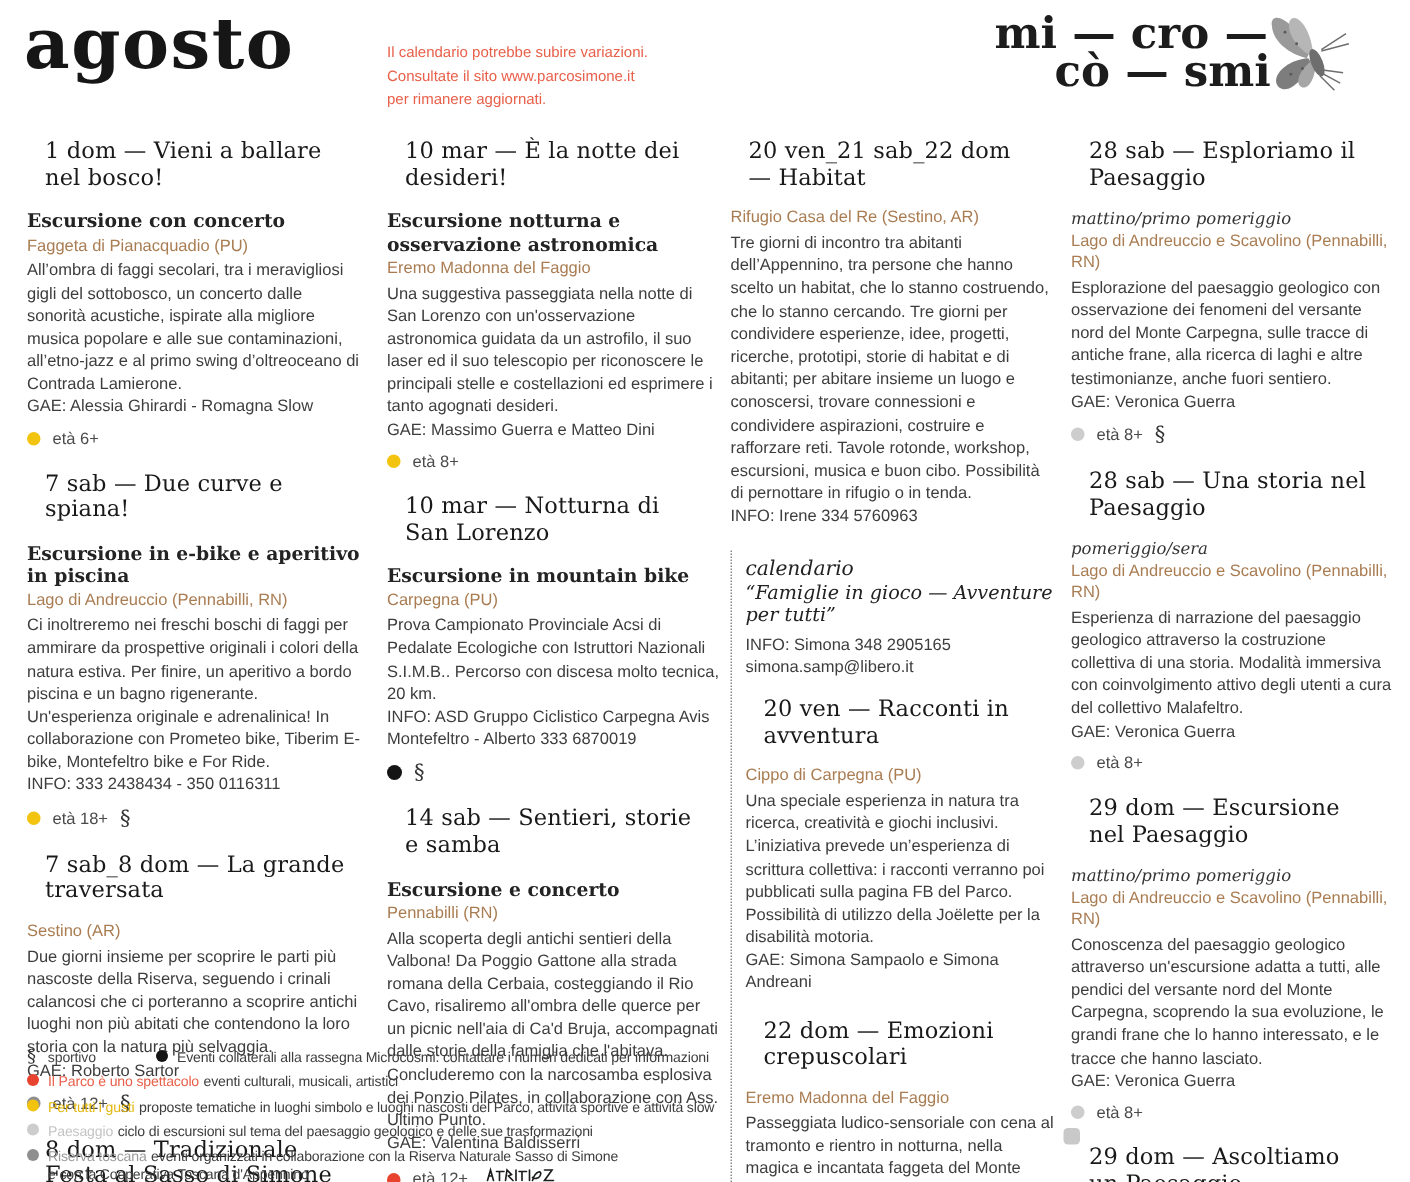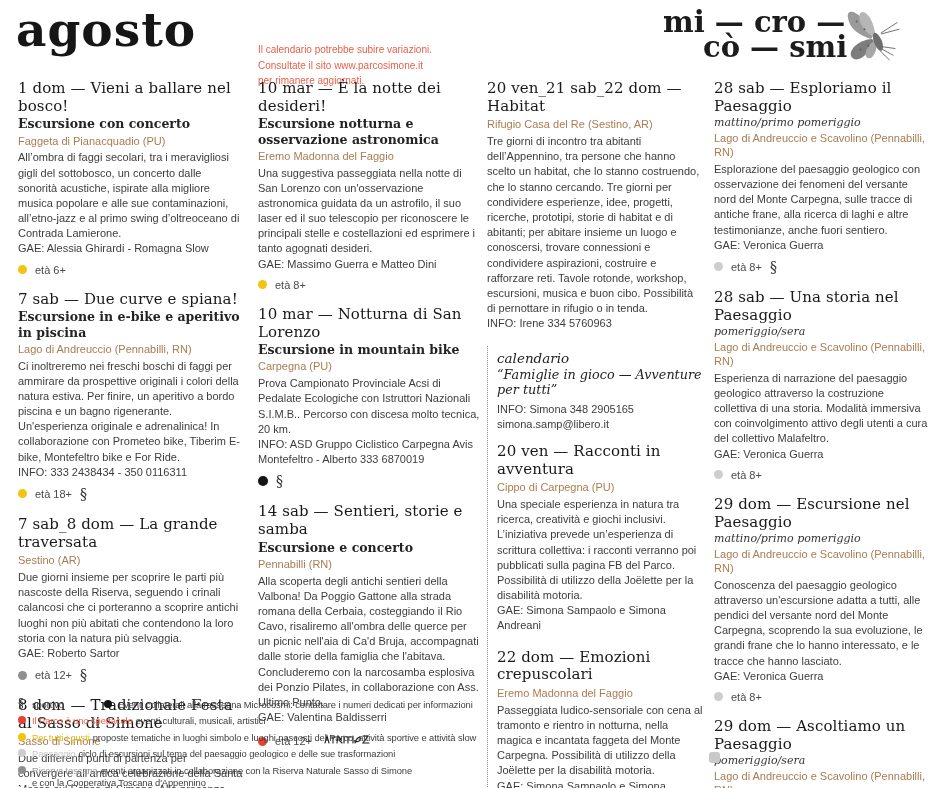--- a/index.html
+++ b/index.html
@@ -2,35 +2,35 @@
 <html><head>
 <meta charset="utf-8">
 <style>
   html,body{margin:0;padding:0;background:#fff;}
   .page{position:relative;width:936px;height:788px;background:#ffffff;overflow:hidden;
         font-family:"Liberation Sans",sans-serif;color:#3d3d3d;border-radius:29px;}
 
   
   .month-title{position:absolute;left:16px;top:2px;margin:0;
     font-family:"DejaVu Serif",serif;font-weight:700;font-size:47px;letter-spacing:1px;color:#161616;}
-  .notice{position:absolute;left:258px;top:42px;font-size:10px;line-height:1.55;color:#e8604a;}
+  .notice{position:absolute;left:258px;top:28px;font-size:10px;line-height:1.55;color:#e8604a;}
   .logo{position:absolute;left:663px;top:8px;font-family:"DejaVu Serif",serif;
     font-weight:700;font-size:29px;color:#1c1c1c;line-height:1.0;}
   .logo .l2{display:block;padding-left:40px;margin-top:-4px;}
   .butterfly{position:absolute;left:843px;top:4px;}
 
   
   .col{position:absolute;top:80px;}
   .col1{left:18px;width:225px;}
   .col2{left:258px;width:222px;}
   .col3{left:487px;width:216px;}
   .col4{left:714px;width:215px;}
 
   .event{margin-bottom:15px;}
-  .ev-title{margin:0;font-family:"DejaVu Serif",serif;font-weight:500;font-size:15px;
+  .ev-title{margin:12px;font-family:"DejaVu Serif",serif;font-weight:500;font-size:15px;
     line-height:1.18;color:#191919;letter-spacing:.1px;}
   .ev-sub{font-family:"DejaVu Serif",serif;font-weight:700;font-size:12.5px;line-height:1.22;color:#232323;margin-top:1px;}
   .ev-time{font-family:"DejaVu Serif",serif;font-style:italic;font-size:11px;color:#333;margin-top:1px;}
   .ev-loc{font-size:11px;color:#a97c52;margin-top:3px;margin-bottom:2px;line-height:1.25;}
   .ev-body,.ev-gae,.ev-info{font-size:11px;line-height:1.38;color:#3d3d3d;}
   .info-label{}
   .ev-tags{display:flex;align-items:center;gap:8px;margin-top:7px;min-height:11px;}
   .dot{display:inline-block;width:9px;height:9px;border-radius:50%;flex:none;}
   .dot.black{width:10px;height:10px;}
   .age{font-size:11px;color:#4a4a4a;text-align:center;}

